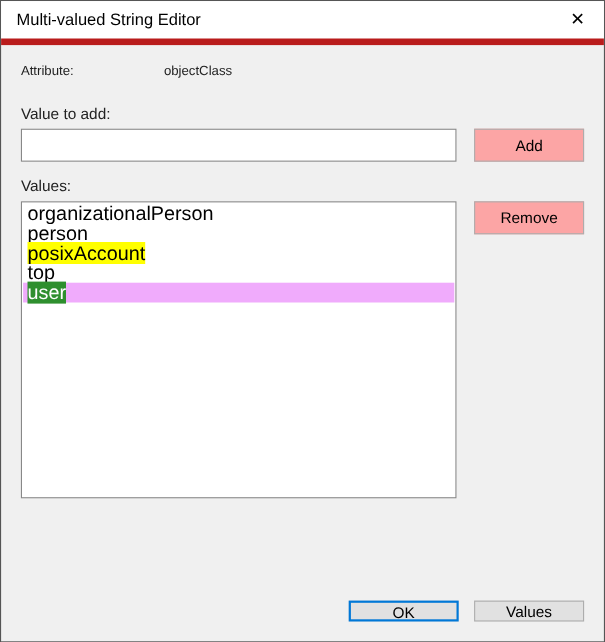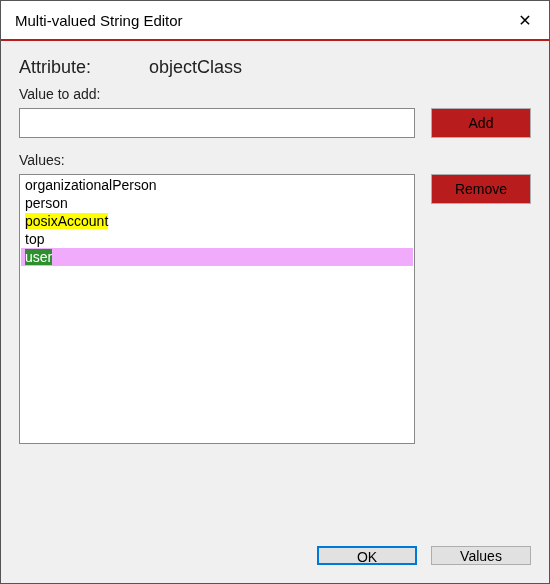--- a/index.html
+++ b/index.html
@@ -8,71 +8,71 @@
       width: 550px; height: 584px;
       border: 1px solid #555;
       background: #f0f0f0;
       display: flex; flex-direction: column;
     }
     .titlebar {
       height: 40px;
       background: #fff;
       display: flex; align-items: center;
       padding: 0 0 0 14px;
-      border-bottom: 2px solid #b91c1c;
+      border-bottom: 6px solid #b91c1c;
     }
     .titlebar-title {
       flex: 1; font-size: 15px; color: #000;
     }
     .close-btn {
       width: 48px; height: 40px;
       display: flex; align-items: center; justify-content: center;
       font-size: 16px;
       cursor: default;
     }
     .content {
       flex: 1; padding: 16px 18px 0 18px;
       display: flex; flex-direction: column;
     }
     .attr-row {
       display: flex; align-items: center;
-      margin-bottom: 8px;
-      font-size: 18px;
+      margin-bottom: 24px;
+      font-size: 12px;
       color: #222;
     }
     .attr-label { width: 130px; }
     .attr-value { }
     .label { font-size: 14px; color: #222; margin-bottom: 6px; }
     .row {
       display: flex; align-items: flex-start; gap: 16px;
       margin-bottom: 14px;
     }
     .row .left { flex: 1; }
     .text-input {
       width: 100%; height: 30px;
       border: 1px solid #888; background: #fff;
       padding: 2px 6px;
       font-size: 14px;
     }
     .side-btn {
       width: 100px; height: 30px;
-      background: #b91c1c;
+      background: #fca5a5;
       border: 1px solid #adadad;
       font-size: 14px;
       cursor: default;
       text-align: center;
     }
     .listbox {
       width: 100%; height: 270px;
       border: 1px solid #888; background: #fff;
       overflow: hidden;
       padding: 1px;
     }
     .list-item {
-      font-size: 14px;
+      font-size: 18px;
       line-height: 18px;
       padding: 0 4px;
       white-space: nowrap;
       color: #000;
     }
     .list-item.hl-yellow span.txt {
       background: #ffff00;
     }
     .list-item.selected {
       background: #f0abfc;

